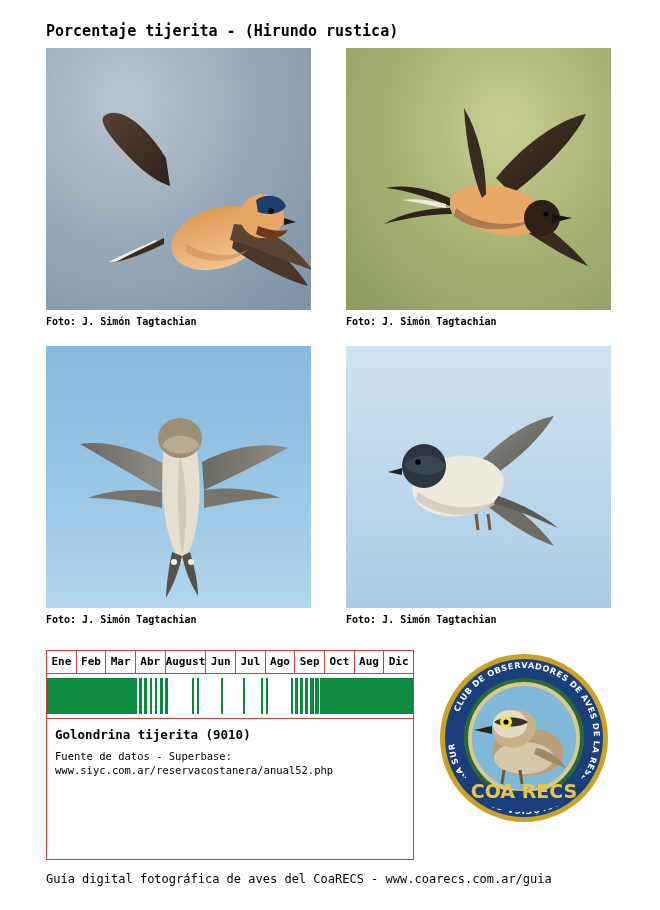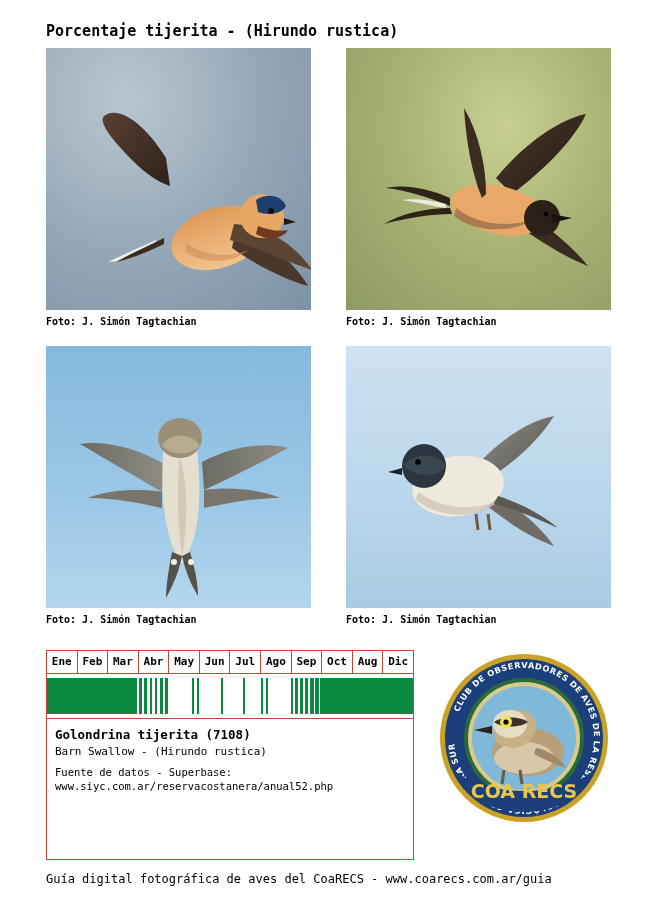--- a/index.html
+++ b/index.html
@@ -238,21 +238,21 @@
     </svg>
   </div>
   <div class="caption cap4">Foto: J. Simón Tagtachian</div>
 
   <div class="infopanel">
     <div class="months">
       <div class="month">Ene</div>
       <div class="month">Feb</div>
       <div class="month">Mar</div>
       <div class="month">Abr</div>
-      <div class="month">May</div>
+      <div class="month">August</div>
       <div class="month">Jun</div>
       <div class="month">Jul</div>
       <div class="month">Ago</div>
       <div class="month">Sep</div>
       <div class="month">Oct</div>
       <div class="month">Aug</div>
       <div class="month">Dic</div>
     </div>
     <div class="barstrip" id="barstrip">
         <div class="tick" style="left: 0px;"></div>
@@ -440,22 +440,21 @@
         <div class="tick" style="left: 356px;"></div>
         <div class="tick" style="left: 357px;"></div>
         <div class="tick" style="left: 358px;"></div>
         <div class="tick" style="left: 359px;"></div>
         <div class="tick" style="left: 361px;"></div>
         <div class="tick" style="left: 362px;"></div>
         <div class="tick" style="left: 363px;"></div>
         <div class="tick" style="left: 364px;"></div>
       </div>
     <div class="infotext">
-      <div class="sciname">Golondrina tijerita (7108)</div>
-      <div class="engname">Barn Swallow - (Hirundo rustica)</div>
+      <div class="sciname">Golondrina tijerita (9010)</div>
       <div class="src">
         <div>Fuente de datos - Superbase:</div>
         <div>www.siyc.com.ar/reservacostanera/anual52.php</div>
       </div>
     </div>
   </div>
 
   <div class="logo">
     <svg viewBox="0 0 172 172" width="172" height="172">
       <defs>

